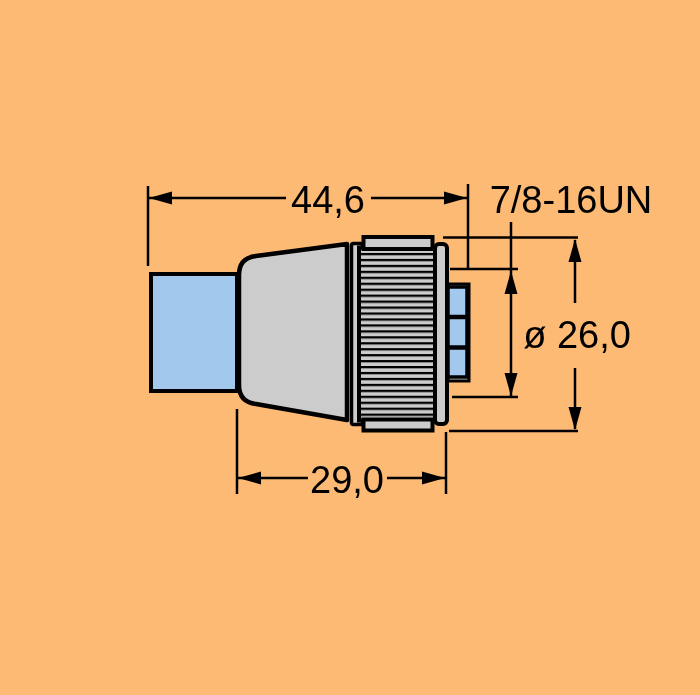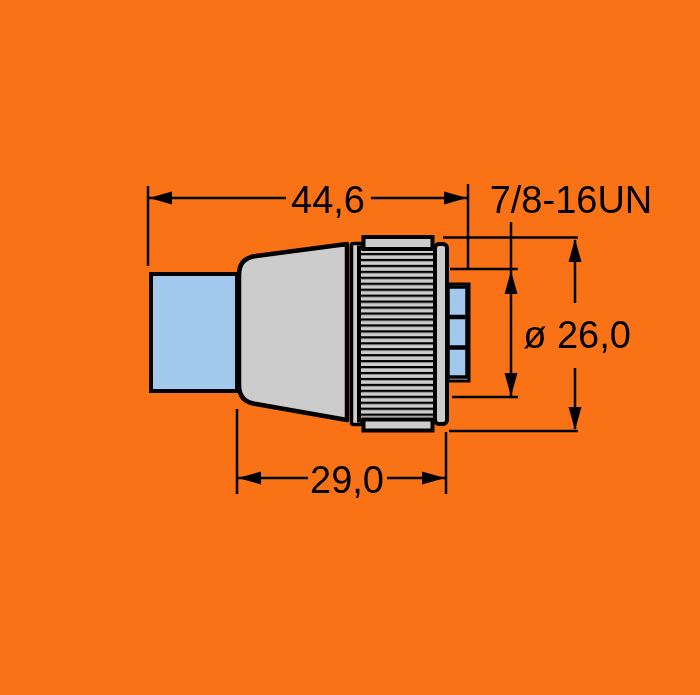--- a/index.html
+++ b/index.html
@@ -7,21 +7,21 @@
     padding: 0;
     background: #ffffff;
     width: 700px;
     height: 695px;
     overflow: hidden;
   }
   .stage {
     position: relative;
     width: 700px;
     height: 695px;
-    background: #f97316;
+    background: #fdba74;
   }
   svg text.dim-text {
     font-family: "Liberation Sans", "DejaVu Sans", sans-serif;
     font-size: 38px;
     fill: #000000;
     text-anchor: middle;
   }
 </style>
 </head>
 <body>

